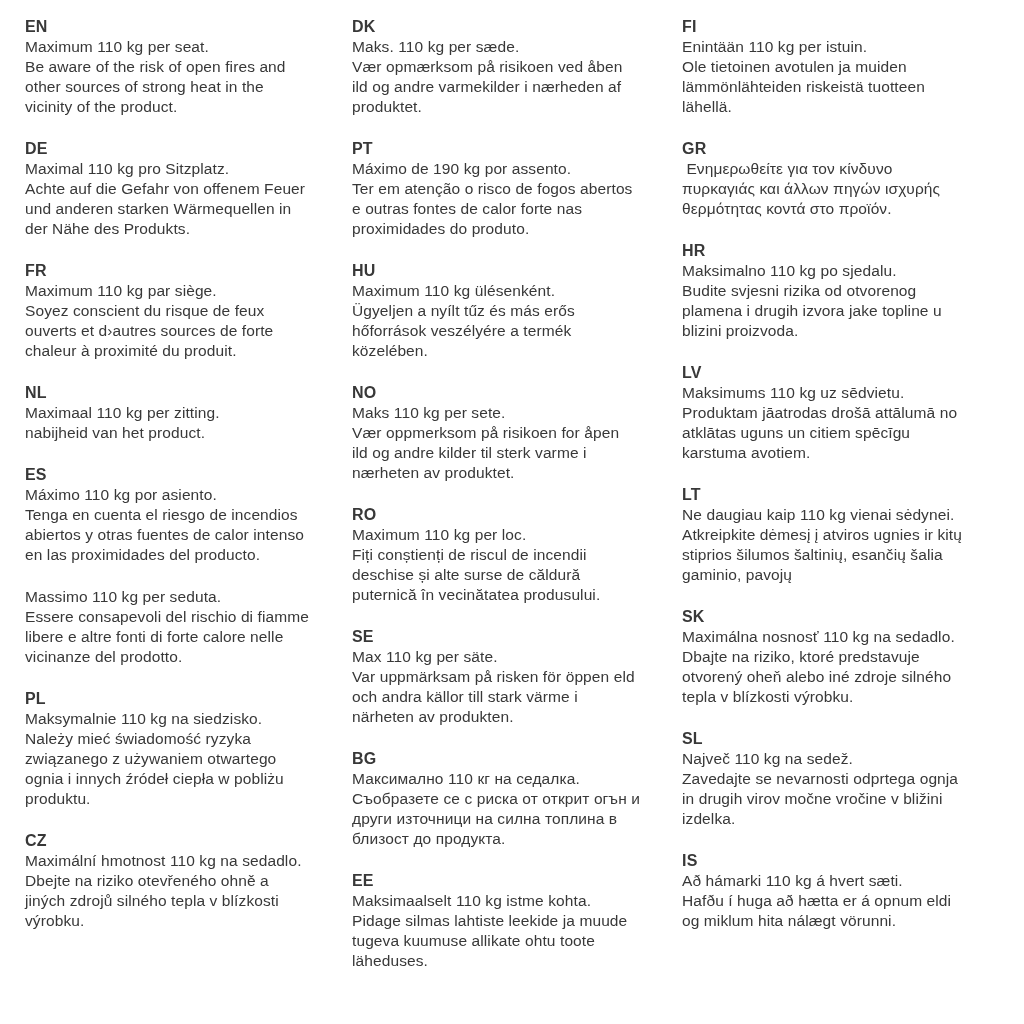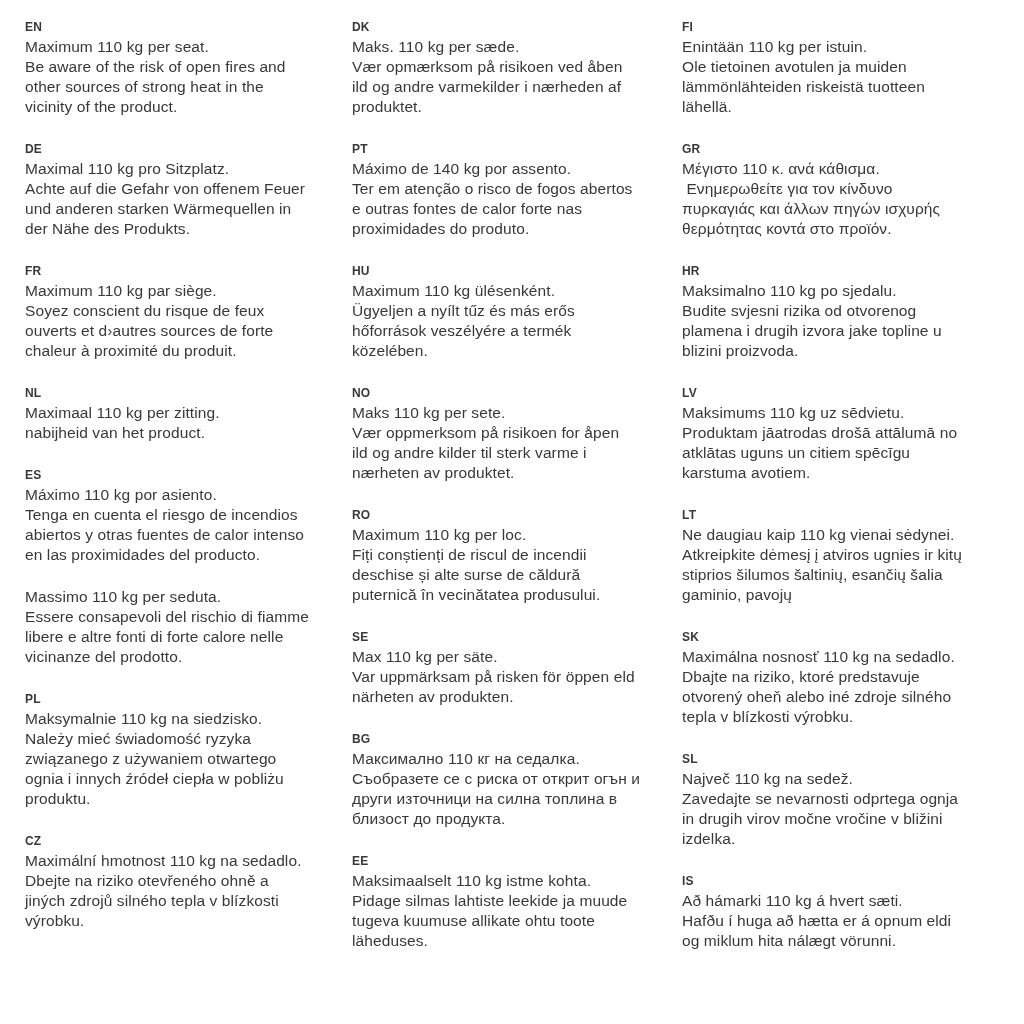--- a/index.html
+++ b/index.html
@@ -23,21 +23,21 @@
     grid-template-columns: 327px 330px 317px;
   }
   .col {
     display: block;
   }
   .lang-block {
     margin: 0 0 22px 0;
   }
   .lang-code {
     margin: 0;
-    font-size: 12px;
+    font-size: 16px;
     line-height: 20px;
     font-weight: bold;
     letter-spacing: 0.2px;
   }
   .line {
     font-size: 15.5px;
     line-height: 20px;
     white-space: pre;
     letter-spacing: 0.1px;
   }
@@ -105,21 +105,21 @@
   <div class="col" id="col-1">
       <section class="lang-block">
         <h2 class="lang-code">DK</h2>
         <div class="line">Maks. 110 kg per sæde.</div>
         <div class="line">Vær opmærksom på risikoen ved åben</div>
         <div class="line">ild og andre varmekilder i nærheden af</div>
         <div class="line">produktet.</div>
       </section>
       <section class="lang-block">
         <h2 class="lang-code">PT</h2>
-        <div class="line">Máximo de 140 kg por assento.</div>
+        <div class="line">Máximo de 190 kg por assento.</div>
         <div class="line">Ter em atenção o risco de fogos abertos</div>
         <div class="line">e outras fontes de calor forte nas</div>
         <div class="line">proximidades do produto.</div>
       </section>
       <section class="lang-block">
         <h2 class="lang-code">HU</h2>
         <div class="line">Maximum 110 kg ülésenként.</div>
         <div class="line">Ügyeljen a nyílt tűz és más erős</div>
         <div class="line">hőforrások veszélyére a termék</div>
         <div class="line">közelében.</div>
@@ -135,20 +135,21 @@
         <h2 class="lang-code">RO</h2>
         <div class="line">Maximum 110 kg per loc.</div>
         <div class="line">Fiți conștienți de riscul de incendii</div>
         <div class="line">deschise și alte surse de căldură</div>
         <div class="line">puternică în vecinătatea produsului.</div>
       </section>
       <section class="lang-block">
         <h2 class="lang-code">SE</h2>
         <div class="line">Max 110 kg per säte.</div>
         <div class="line">Var uppmärksam på risken för öppen eld</div>
+        <div class="line">och andra källor till stark värme i</div>
         <div class="line">närheten av produkten.</div>
       </section>
       <section class="lang-block">
         <h2 class="lang-code">BG</h2>
         <div class="line">Максимално 110 кг на седалка.</div>
         <div class="line">Съобразете се с риска от открит огън и</div>
         <div class="line">други източници на силна топлина в</div>
         <div class="line">близост до продукта.</div>
       </section>
       <section class="lang-block">
@@ -162,21 +163,20 @@
   <div class="col" id="col-2">
       <section class="lang-block">
         <h2 class="lang-code">FI</h2>
         <div class="line">Enintään 110 kg per istuin.</div>
         <div class="line">Ole tietoinen avotulen ja muiden</div>
         <div class="line">lämmönlähteiden riskeistä tuotteen</div>
         <div class="line">lähellä.</div>
       </section>
       <section class="lang-block">
         <h2 class="lang-code">GR</h2>
-        <div class="line">Μέγιστο 110 κ. ανά κάθισμα.</div>
         <div class="line"> Ενημερωθείτε για τον κίνδυνο</div>
         <div class="line">πυρκαγιάς και άλλων πηγών ισχυρής</div>
         <div class="line">θερμότητας κοντά στο προϊόν.</div>
       </section>
       <section class="lang-block">
         <h2 class="lang-code">HR</h2>
         <div class="line">Maksimalno 110 kg po sjedalu.</div>
         <div class="line">Budite svjesni rizika od otvorenog</div>
         <div class="line">plamena i drugih izvora jake topline u</div>
         <div class="line">blizini proizvoda.</div>

